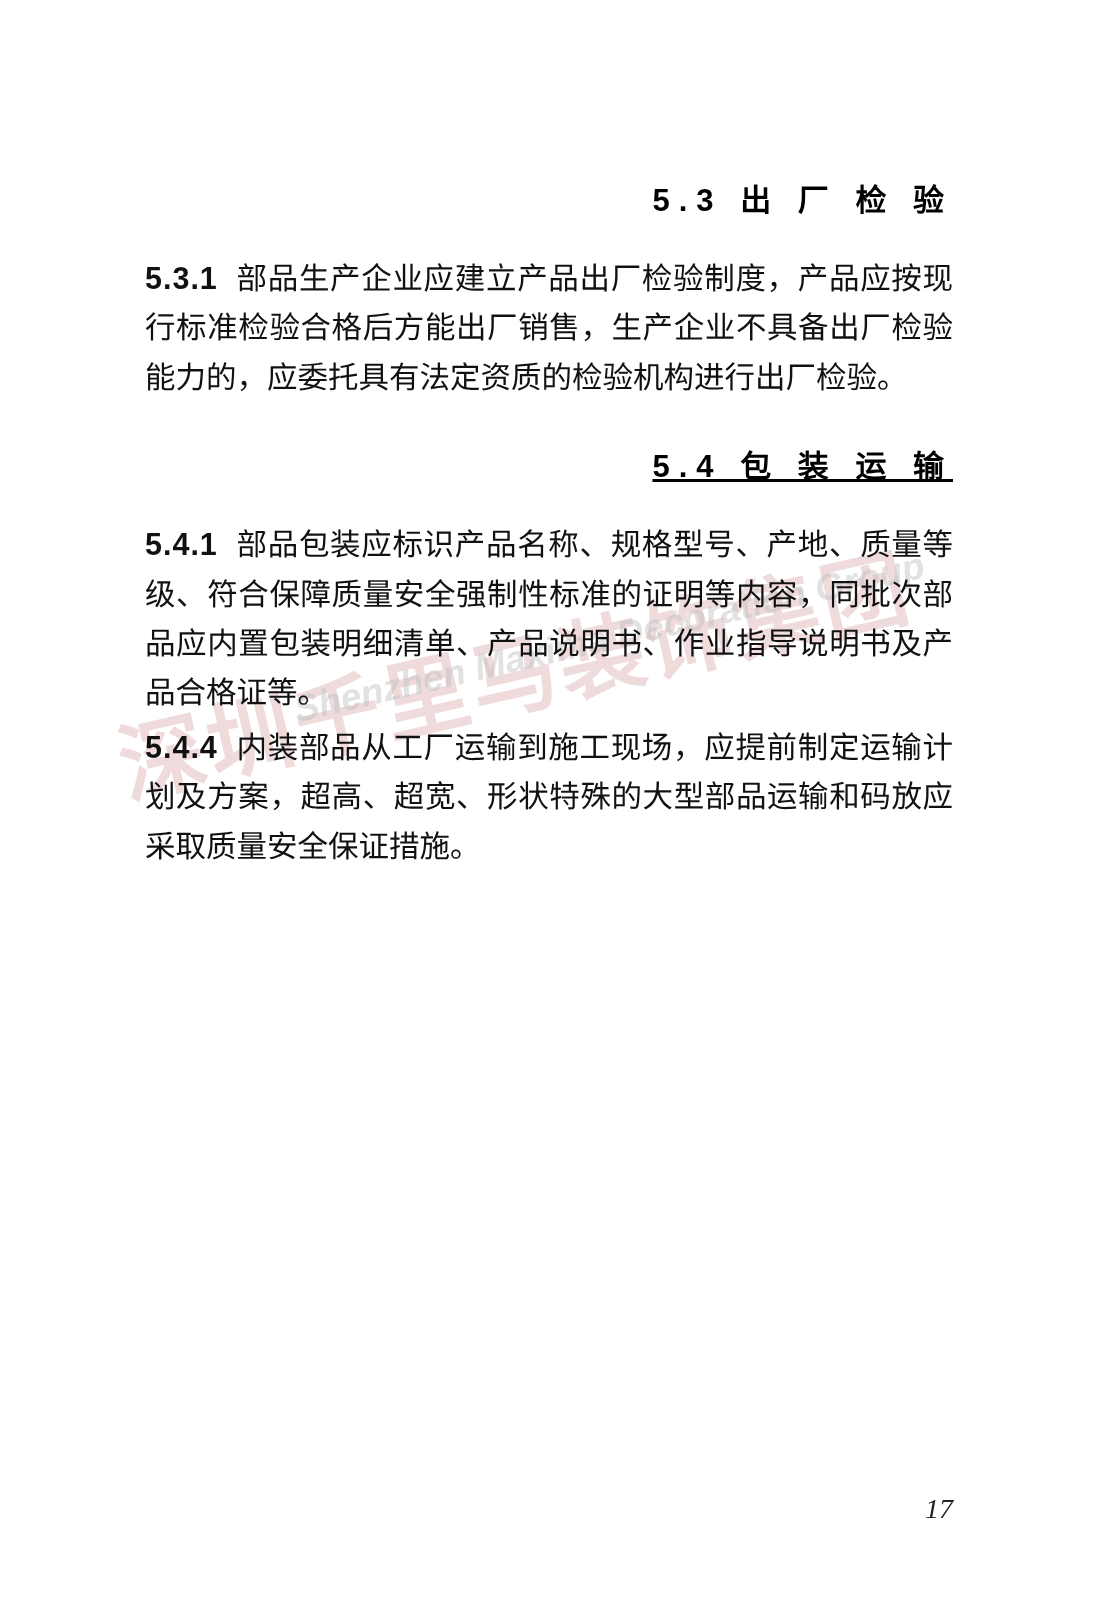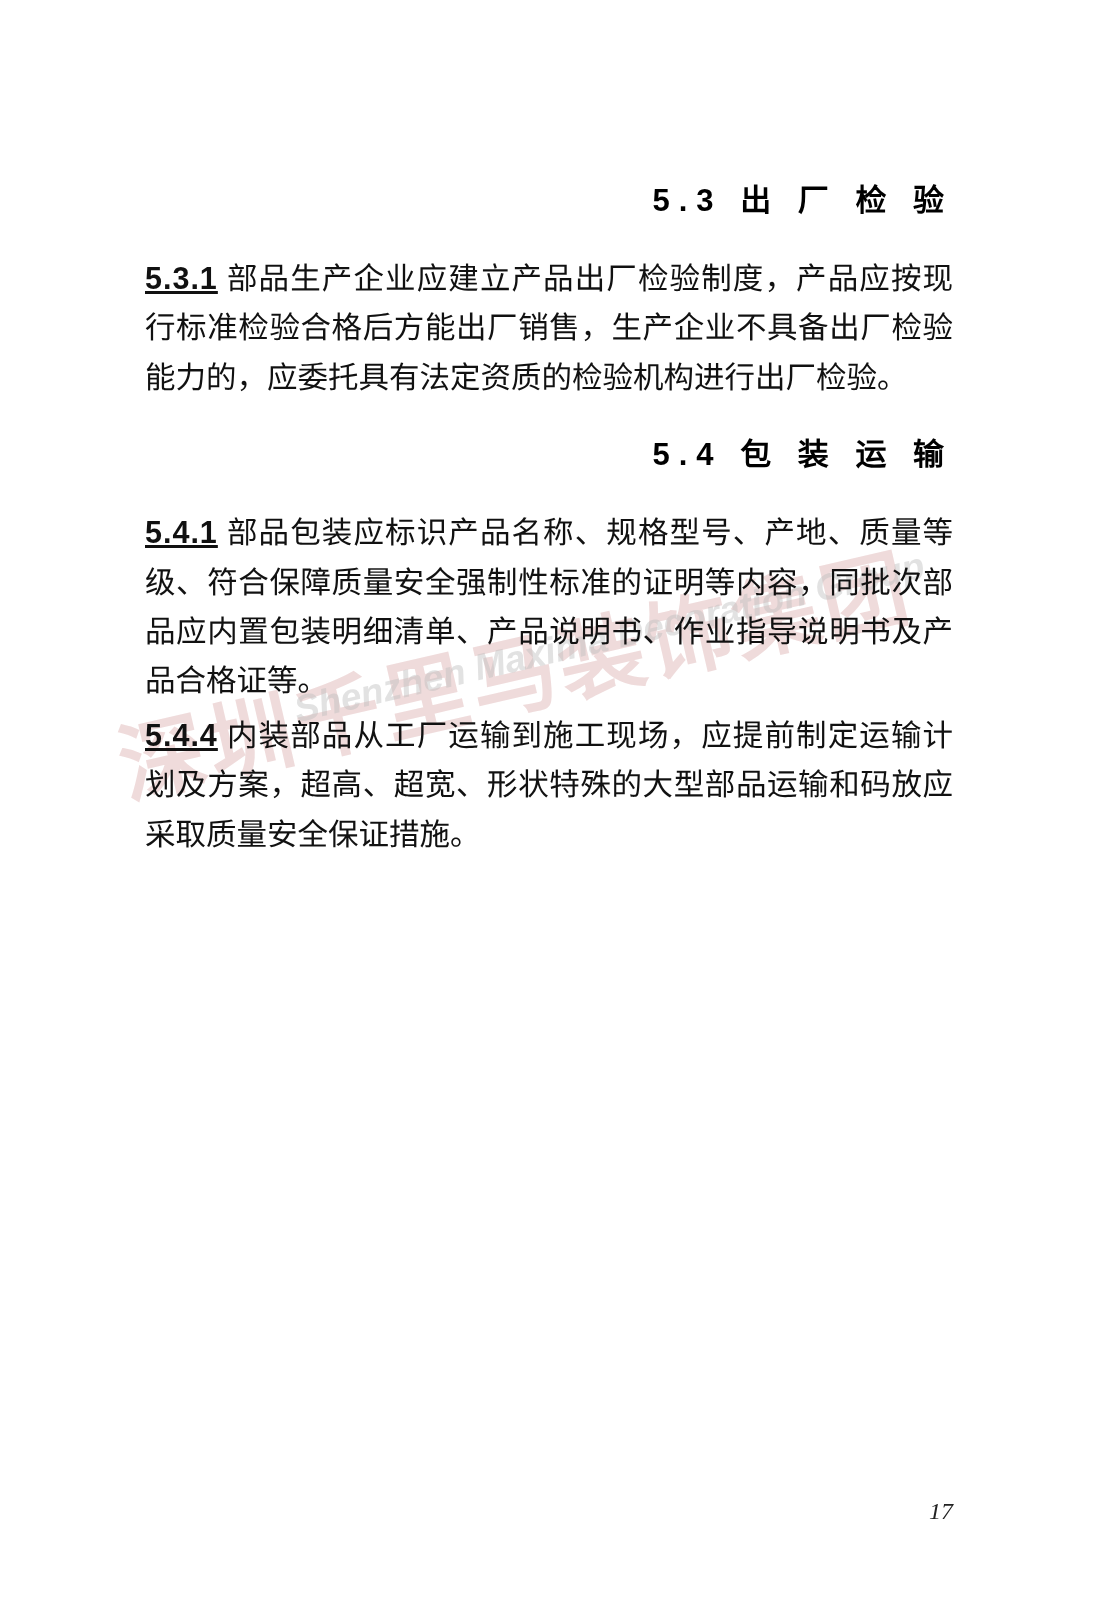--- a/index.html
+++ b/index.html
@@ -73,44 +73,44 @@
   h2.section-heading {
     font-family: "Liberation Sans", "DejaVu Sans", sans-serif;
     font-size: 31px;
     font-weight: 700;
     text-align: right;
     margin: 0 0 34px 0;
     letter-spacing: 9px;
     color: #000;
   }
   h2.section-heading.second {
-    margin-top: 26px;
+    margin-top: 38px;
+    text-decoration: underline;
   }
 
   p.clause {
     font-size: 30.5px;
     line-height: 1.62;
     margin: 0 0 4px 0;
     text-align: justify;
     text-justify: inter-ideograph;
     color: #111;
   }
   p.clause .num {
     font-family: "Liberation Sans", "DejaVu Sans", sans-serif;
     font-weight: 700;
     letter-spacing: 1px;
-    margin-right: 8px;
-    text-decoration: underline;
+    margin-right: 18px;
   }
 
   .page-number {
     position: absolute;
     right: 150px;
     bottom: 72px;
-    font-size: 24px;
+    font-size: 28px;
     font-style: italic;
     font-family: "Liberation Serif", "DejaVu Serif", serif;
     color: #222;
     z-index: 10;
   }
 </style>
 </head>
 <body>
 
 <div class="watermark">

